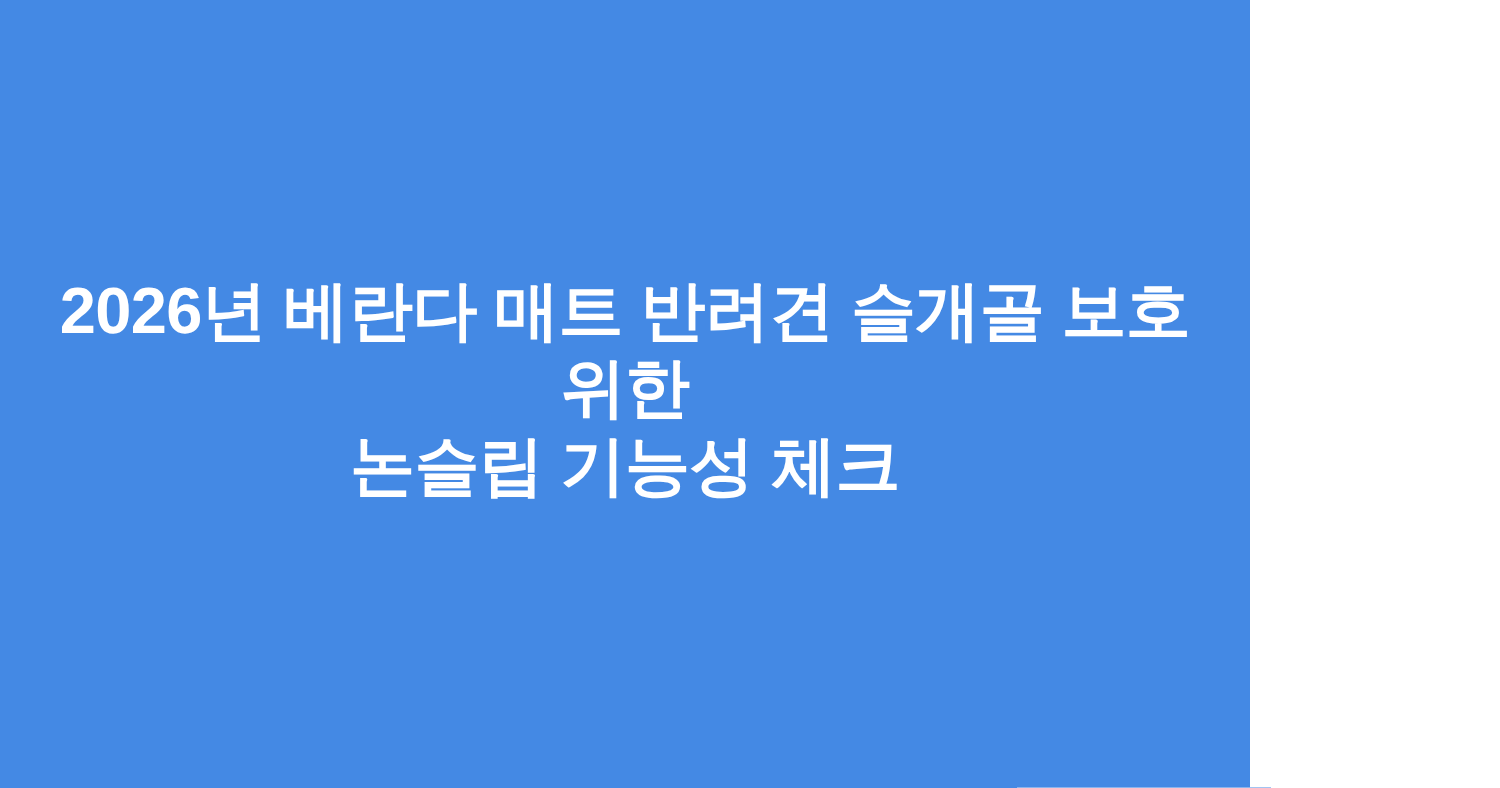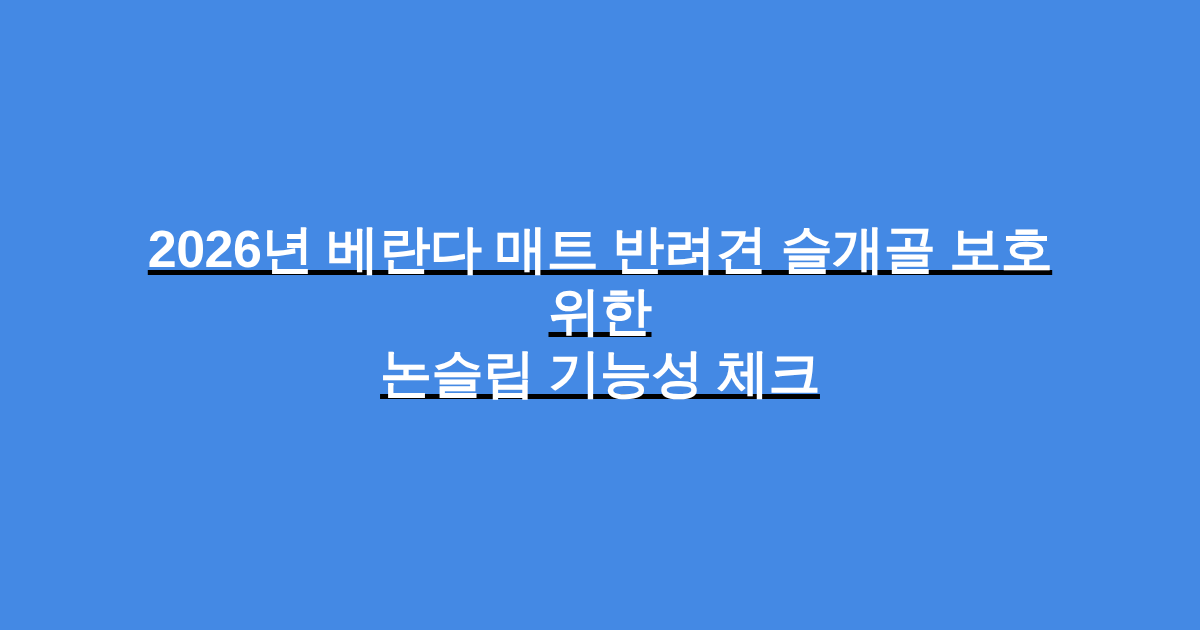--- a/index.html
+++ b/index.html
@@ -11,27 +11,26 @@
   body {
     width: 1200px;
     height: 630px;
     overflow: hidden;
     font-family: "Liberation Sans", "DejaVu Sans", sans-serif;
   }
 
   #og-card {
     position: relative;
     box-sizing: border-box;
-    width: 1200px;
+    width: 1000px;
     height: 630px;
     background-color: #4489e4;
     display: flex;
     align-items: center;
     justify-content: flex-start;
-    text-decoration: underline;
   }
 
   #title-block {
     width: 1000px;
     margin: 0 auto;
     
     transform: translateY(-4px);
     text-align: center;
   }
 

